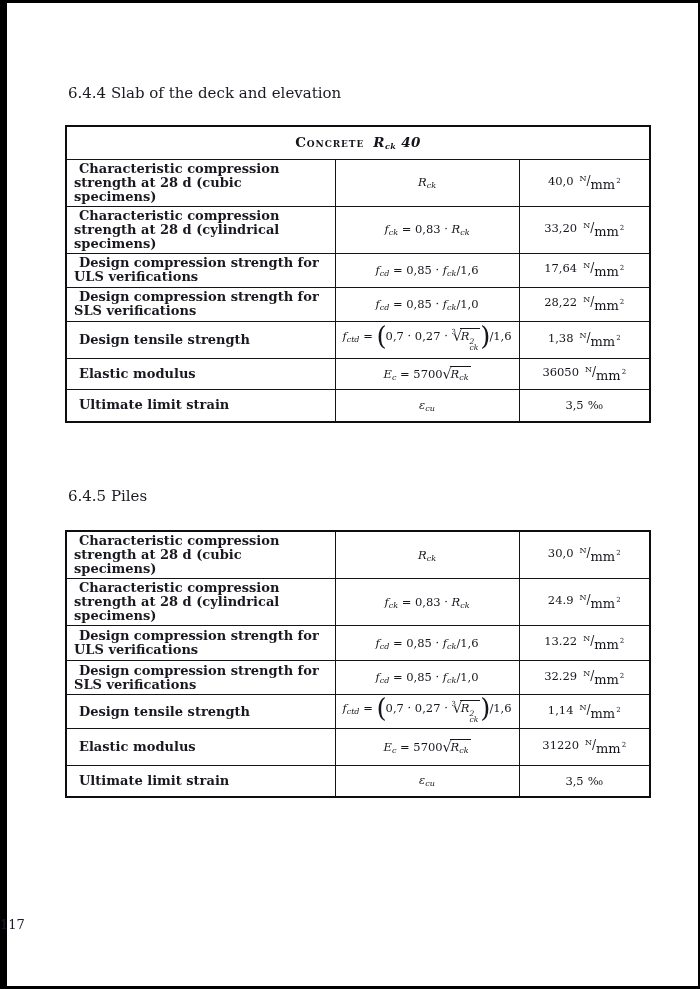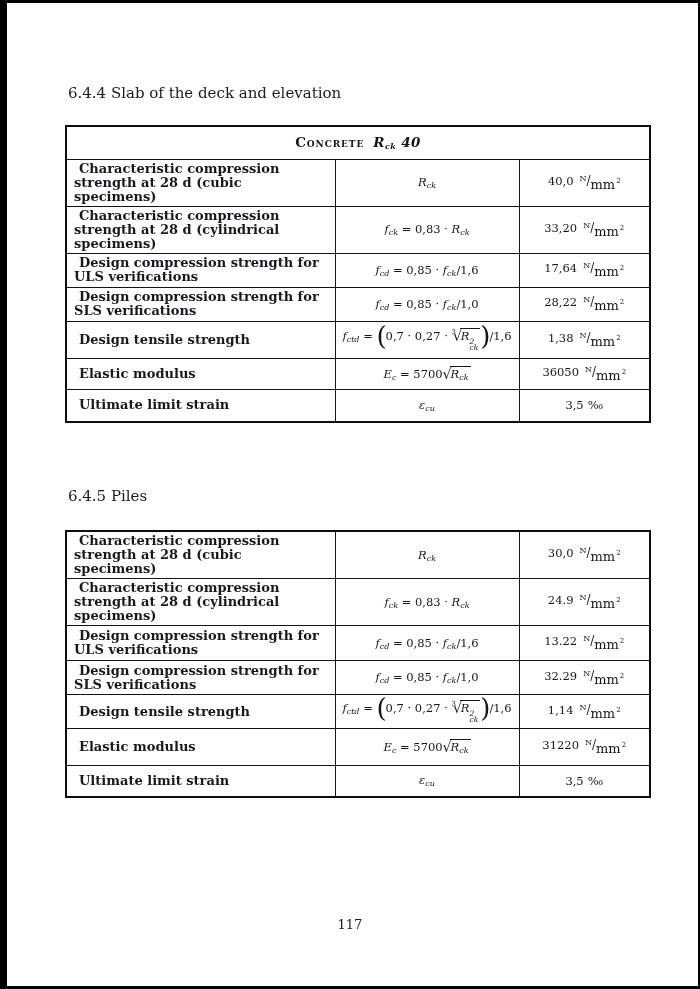--- a/index.html
+++ b/index.html
@@ -5,21 +5,21 @@
   html,body{margin:0;padding:0;}
   body{
     width:700px;height:989px;position:relative;background:#000;
     font-family:"DejaVu Serif", serif;color:#1b1b24;overflow:hidden;
   }
   .page{position:absolute;left:7px;top:3px;width:691px;height:983px;background:#ffffff;}
   .content{position:absolute;left:0;top:0;width:632px;height:989px;}
   .heading{position:absolute;left:68px;font-size:15px;color:#1a1a22;}
   .h1{top:84px;}
   .h2{top:487px;}
-  .pagenum{position:absolute;top:917px;left:0;width:700px;text-align:center;font-size:13px;color:#1b1b2e;}
+  .pagenum{position:absolute;top:917px;left:0;width:700px;font-size:13px;color:#1b1b2e;}
 
   table.ctable{
     position:absolute;left:65px;width:584px;table-layout:fixed;
     border-collapse:collapse;border:2px solid #0e0e12;background:#fff;
   }
   .t1{top:125px;}
   .t2{top:530px;}
   .ctable td{border:1.5px solid #131318;vertical-align:middle;margin-left:24px;}
   .ctable tr:nth-child(1){height:33px;}
   .ctable tr:nth-child(2){height:35px;}

